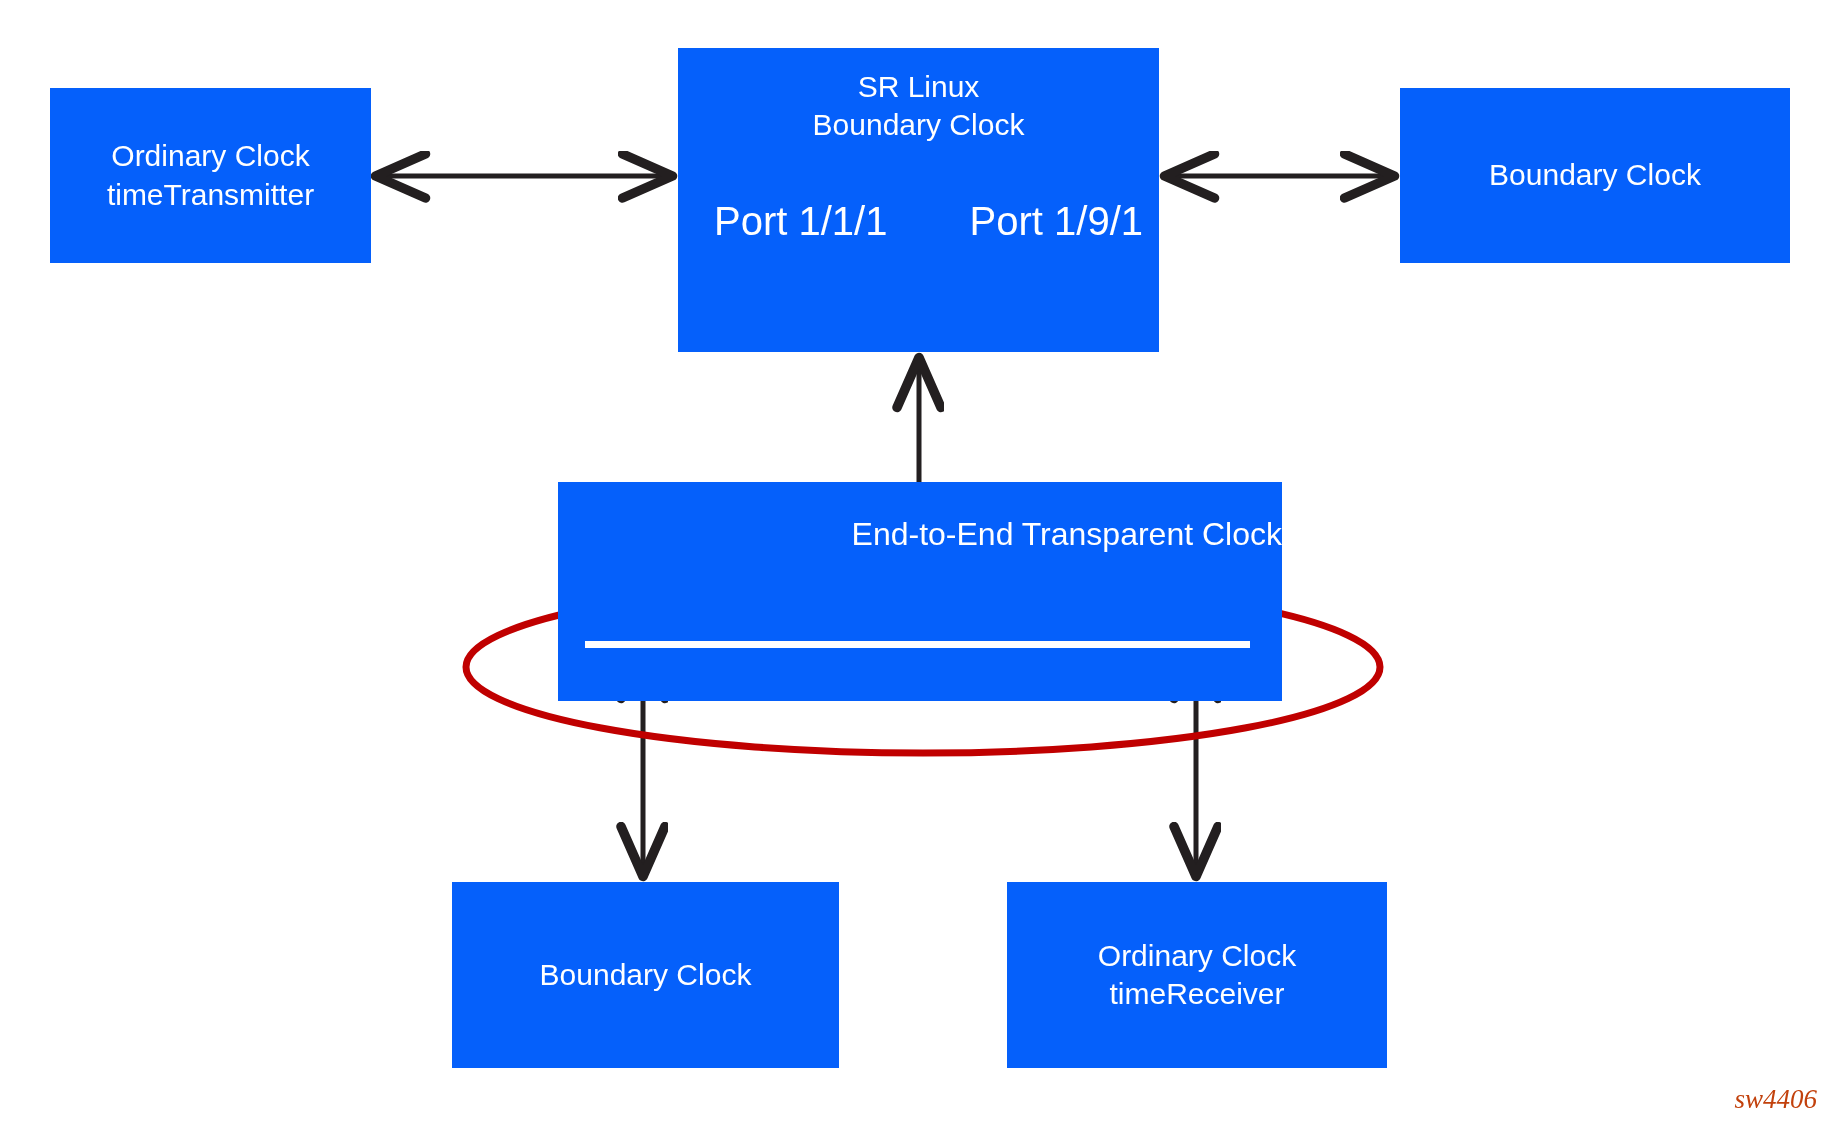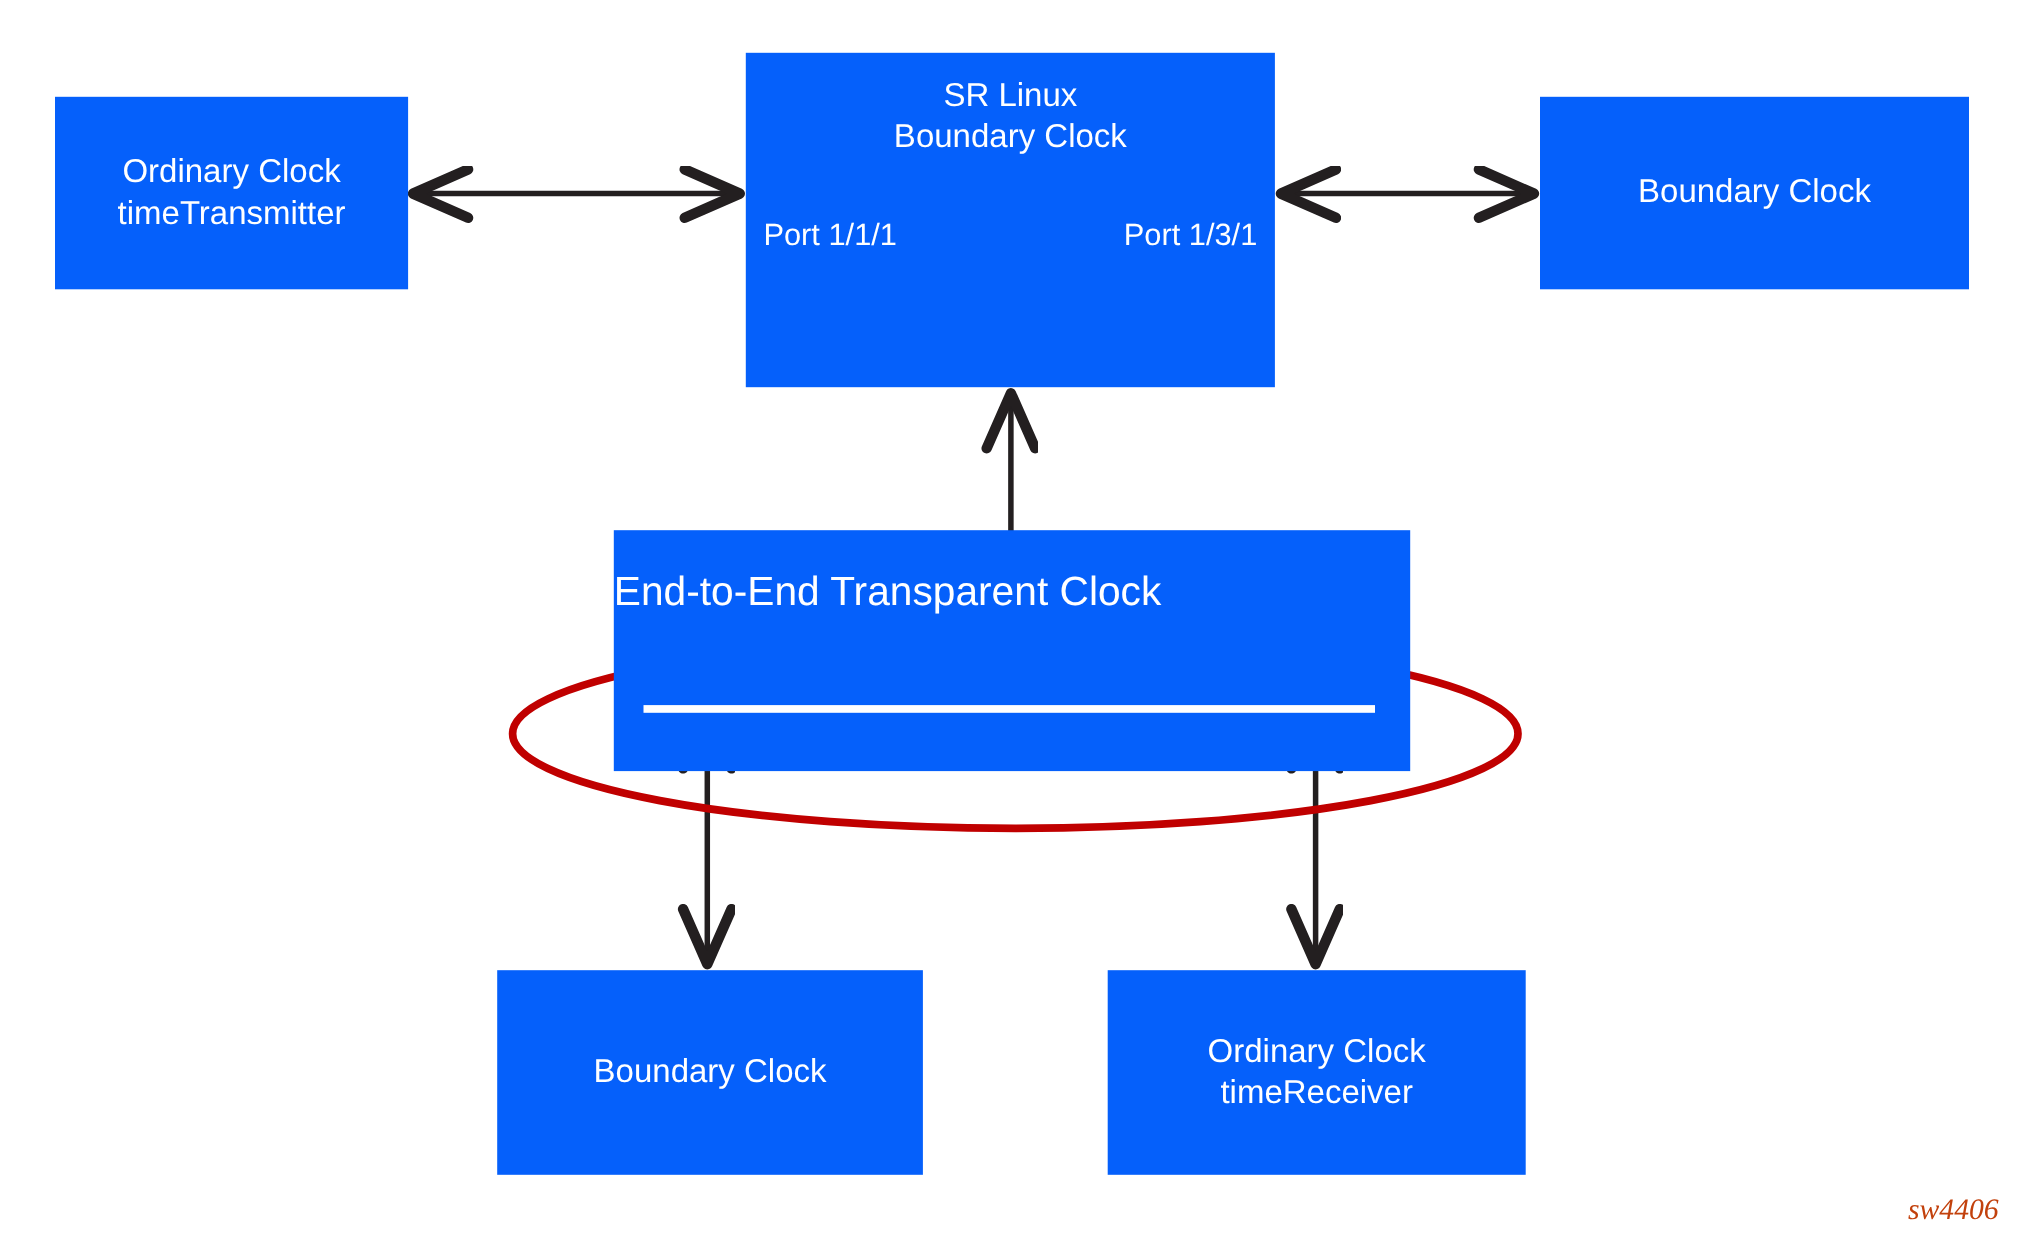--- a/index.html
+++ b/index.html
@@ -50,39 +50,40 @@
   #node-sr-linux .title {
     position: absolute;
     left: 0; right: 0; top: 20px;
     text-align: center;
     font-size: 30px;
     line-height: 1.28;
     white-space: pre-line;
   }
   #node-sr-linux .port {
     position: absolute;
-    font-size: 28px;
+    font-size: 40px;
+    margin-left: 20px;
   }
   #port-1-1-1 { left: 16px;  top: 148px; }
   #port-1-3-1 { right: 16px; top: 148px; }
   #port-1-2-1 { left: 0; right: 0; top: 240px; text-align: center; }
   
   #node-bc-right {
     left: 1400px; top: 88px; width: 390px; height: 175px;
   }
   
   #node-transparent-clock {
     left: 558px; top: 482px; width: 724px; height: 219px;
     display: block;
   }
   #node-transparent-clock .title {
     position: absolute;
     left: 0; right: 0; top: 32px;
-    text-align: left;
-    font-size: 37px;
+    text-align: right;
+    font-size: 32px;
   }
   #lan-bus {
     position: absolute;
     left: 585px;
     top: 641px;
     width: 665px;
     height: 7px;
     background: #ffffff;
   }
   
@@ -143,21 +144,21 @@
 
   <div class="node" id="node-oc-transmitter">
     <span>Ordinary Clock
 timeTransmitter</span>
   </div>
 
   <div class="node" id="node-sr-linux">
     <div class="title">SR Linux
 Boundary Clock</div>
     <div class="port" id="port-1-1-1">Port 1/1/1</div>
-    <div class="port" id="port-1-3-1">Port 1/3/1</div>
+    <div class="port" id="port-1-3-1">Port 1/9/1</div>
   </div>
 
   <div class="node" id="node-bc-right">
     <span>Boundary Clock</span>
   </div>
 
   <div class="node" id="node-transparent-clock">
     <div class="title">End-to-End Transparent Clock</div>
   </div>
 

